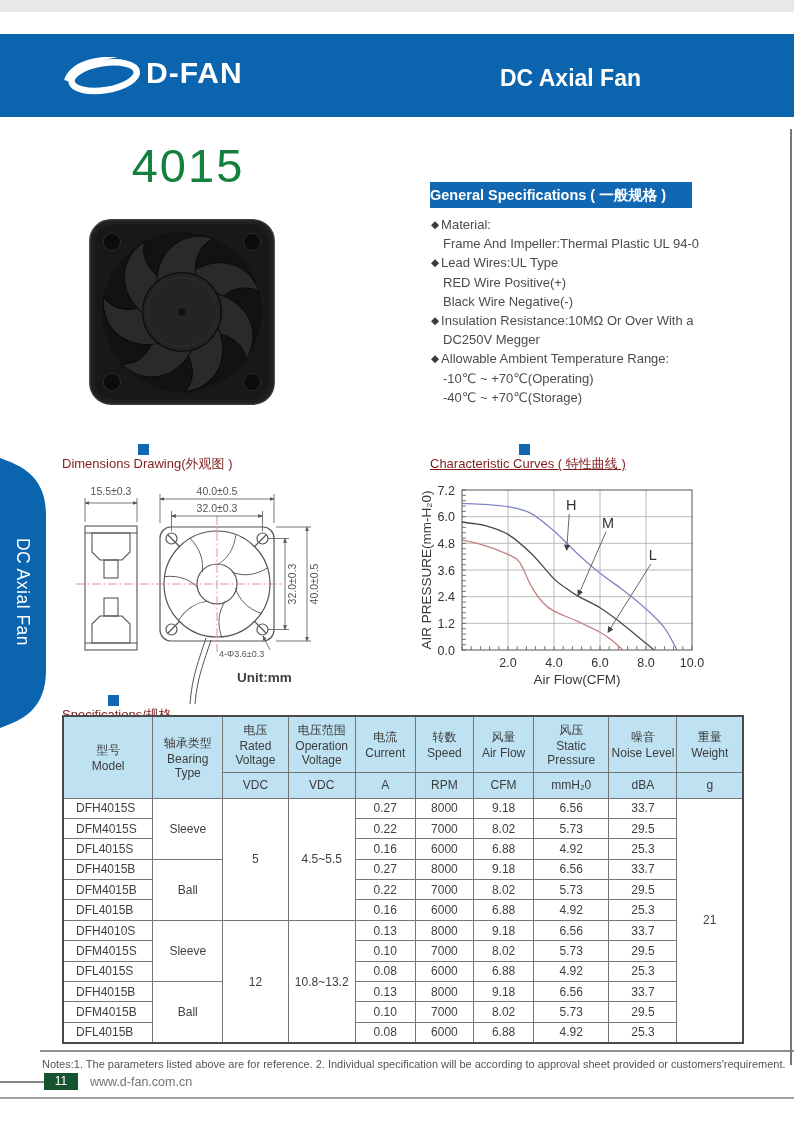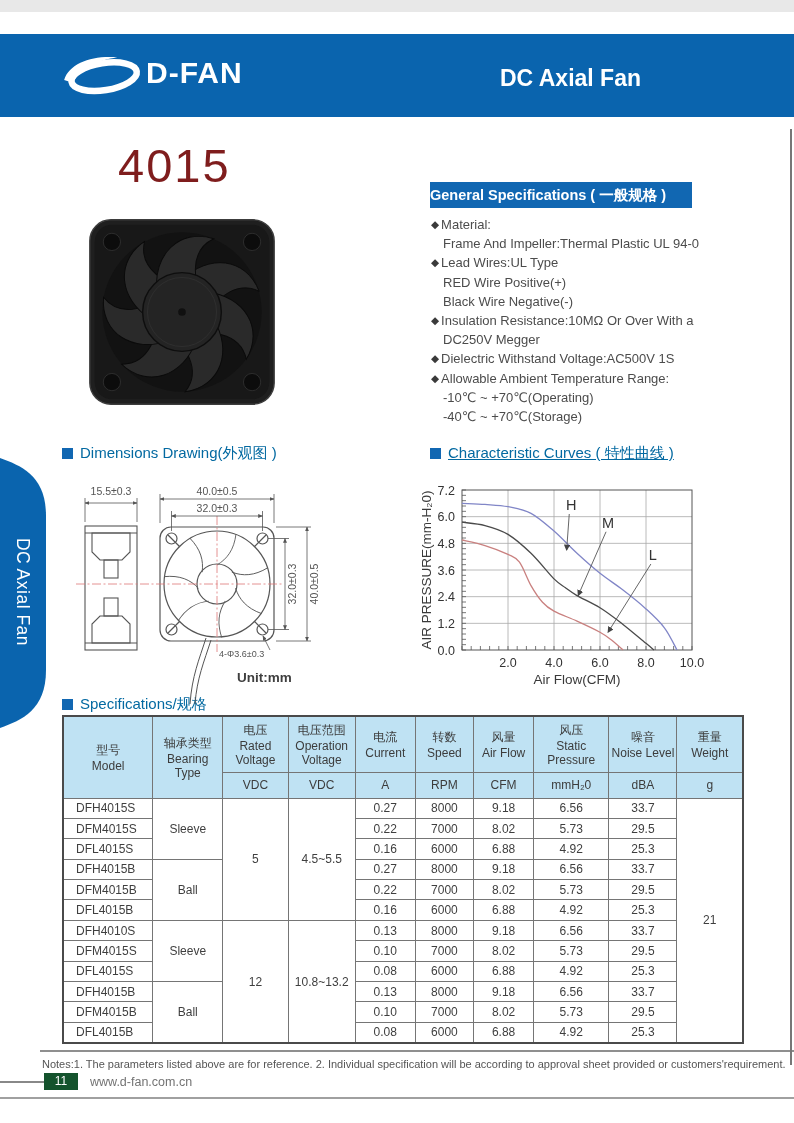--- a/index.html
+++ b/index.html
@@ -6,30 +6,30 @@
   .page{position:relative;width:794px;height:1123px;background:#fff;overflow:hidden;
         font-family:"Liberation Sans","DejaVu Sans",sans-serif;color:#3c3c3c;margin:12px auto;}
   .abs{position:absolute;}
   
   .header-bar{position:absolute;left:0;top:22px;width:794px;height:83px;background:#0a64ae;}
   .brand{position:absolute;left:146px;top:22px;font-size:30px;font-weight:700;
          letter-spacing:1px;color:#fff;}
   .size-title{position:absolute;left:282px;top:16px;font-size:37px;font-weight:400;color:#fff;letter-spacing:1px;}
   .product-title{position:absolute;left:500px;top:31px;font-size:23px;font-weight:600;color:#fff;}
   
-  .model-title{position:absolute;left:118px;top:126px;width:140px;
-               font-size:47px;font-weight:400;color:#7f1d1d;letter-spacing:2px;}
+  .model-title{position:absolute;left:118px;top:126px;width:140px;text-align:center;
+               font-size:47px;font-weight:400;color:#15803d;letter-spacing:2px;}
   
   .gs-header{position:absolute;left:430px;top:170px;width:262px;height:26px;background:#1167b2;
              color:#fff;font-size:14.5px;font-weight:600;line-height:26px;padding-left:0;}
   .gs-list{position:absolute;left:431px;top:203px;width:345px;font-size:13px;color:#4c4c4c;line-height:19.2px;}
   .gs-list .bullet{color:#3a3a3a;font-size:10.5px;margin-right:2px;vertical-align:1px;}
   .gs-list .cont{padding-left:12px;}
   
-  .section-head{position:absolute;display:flex;align-items:center;font-size:15px;color:#0369a1;}
+  .section-head{position:absolute;display:flex;align-items:center;font-size:13px;color:#7f1d1d;flex-direction:column;}
   .section-head .sq{width:11px;height:11px;background:#1167b2;margin-right:7px;flex:0 0 auto;}
   
   .side-tab{position:absolute;left:0;top:440px;}
   
   svg text{font-family:"Liberation Sans","DejaVu Sans",sans-serif;}
   .tick{font-size:12.5px;fill:#333;}
   .slabel{font-size:14.5px;fill:#333;}
   .axlabel{font-size:13.5px;fill:#3a3a3a;}
   .dimtxt{font-size:10.5px;fill:#555;}
   .dimsmall{font-size:9px;fill:#555;}
@@ -115,21 +115,20 @@
 
   <div class="gs-header">General Specifications ( 一般规格 )</div>
   <div class="gs-list">
     <div><span class="bullet">◆</span><span>Material:</span></div>
     <div class="cont"><span>Frame And Impeller:Thermal Plastic UL 94-0</span></div>
     <div><span class="bullet">◆</span><span>Lead Wires:UL Type</span></div>
     <div class="cont"><span>RED Wire Positive(+)</span></div>
     <div class="cont"><span>Black Wire Negative(-)</span></div>
     <div><span class="bullet">◆</span><span>Insulation Resistance:10MΩ Or Over With a</span></div>
     <div class="cont"><span>DC250V Megger</span></div>
-    <div><span class="bullet">◆</span><span>Dielectric Withstand Voltage:AC500V 1S</span></div>
     <div><span class="bullet">◆</span><span>Allowable Ambient Temperature Range:</span></div>
     <div class="cont"><span>-10℃ ~ +70℃(Operating)</span></div>
     <div class="cont"><span>-40℃ ~ +70℃(Storage)</span></div>
   </div>
 
   <div class="section-head" style="left:62px;top:432px;">
     <span class="sq"></span>
     <span>Dimensions Drawing(外观图 )</span>
   </div>
   <div class="section-head" style="left:430px;top:432px;text-decoration:underline;">

